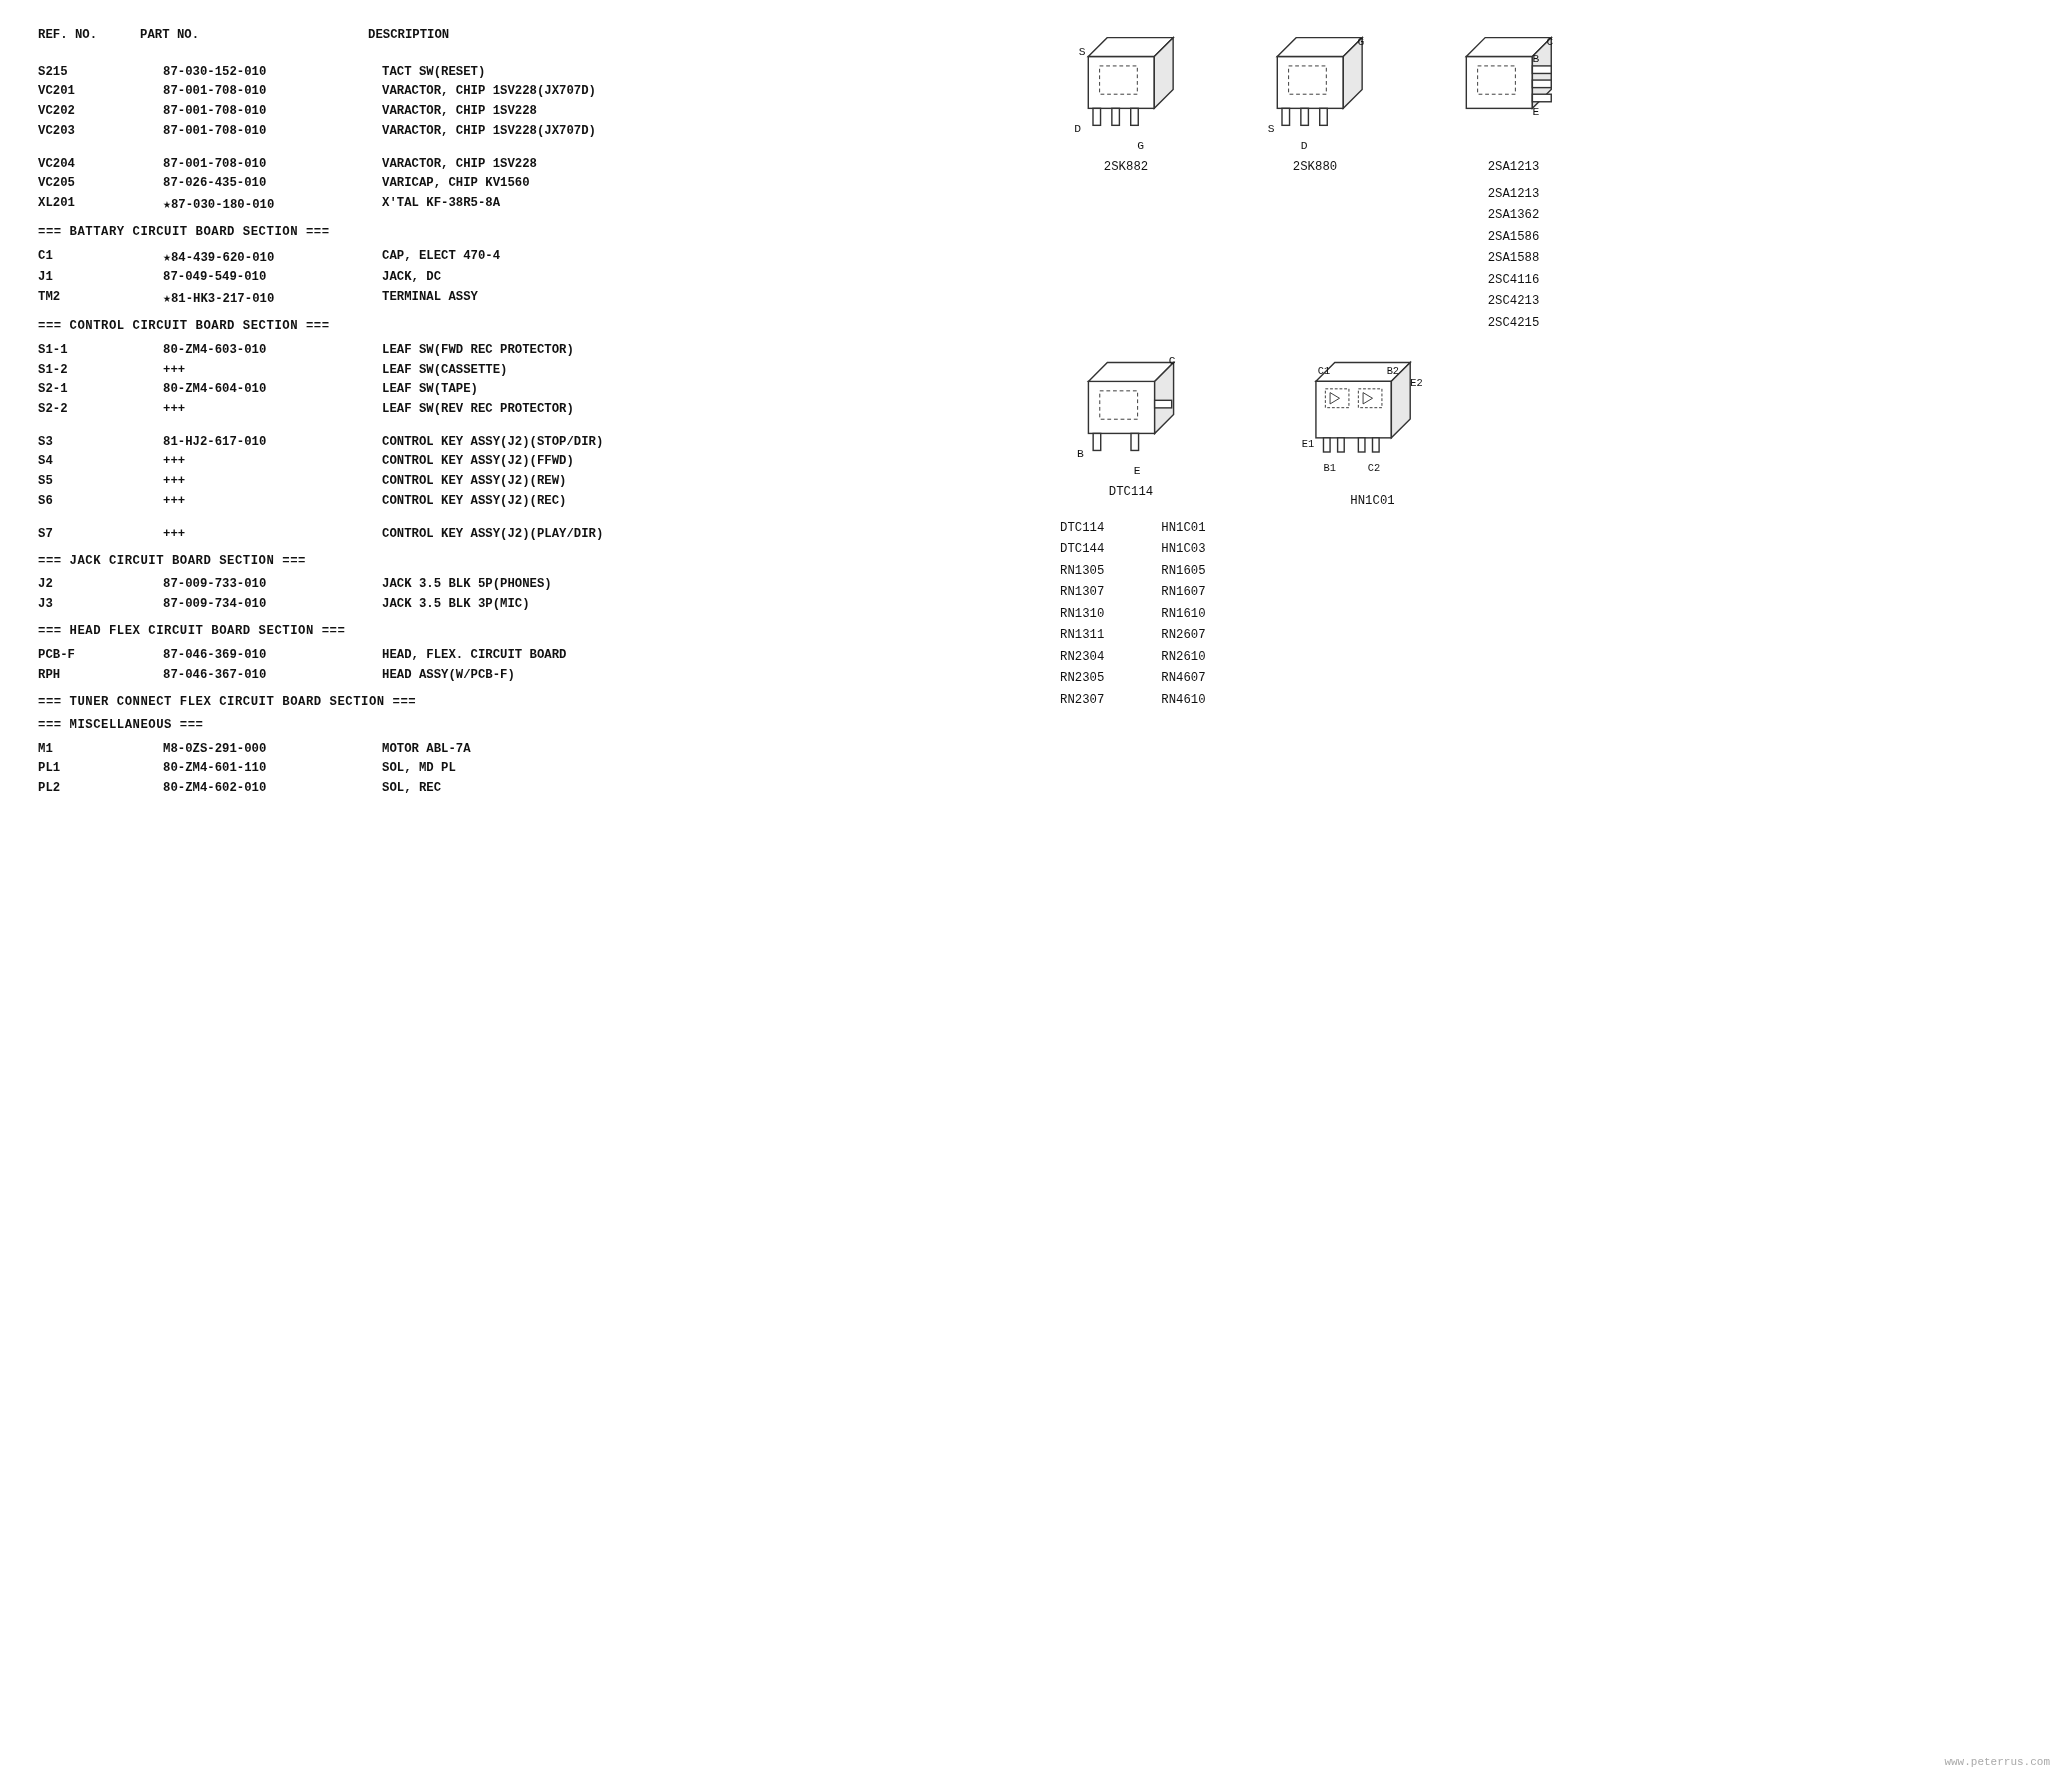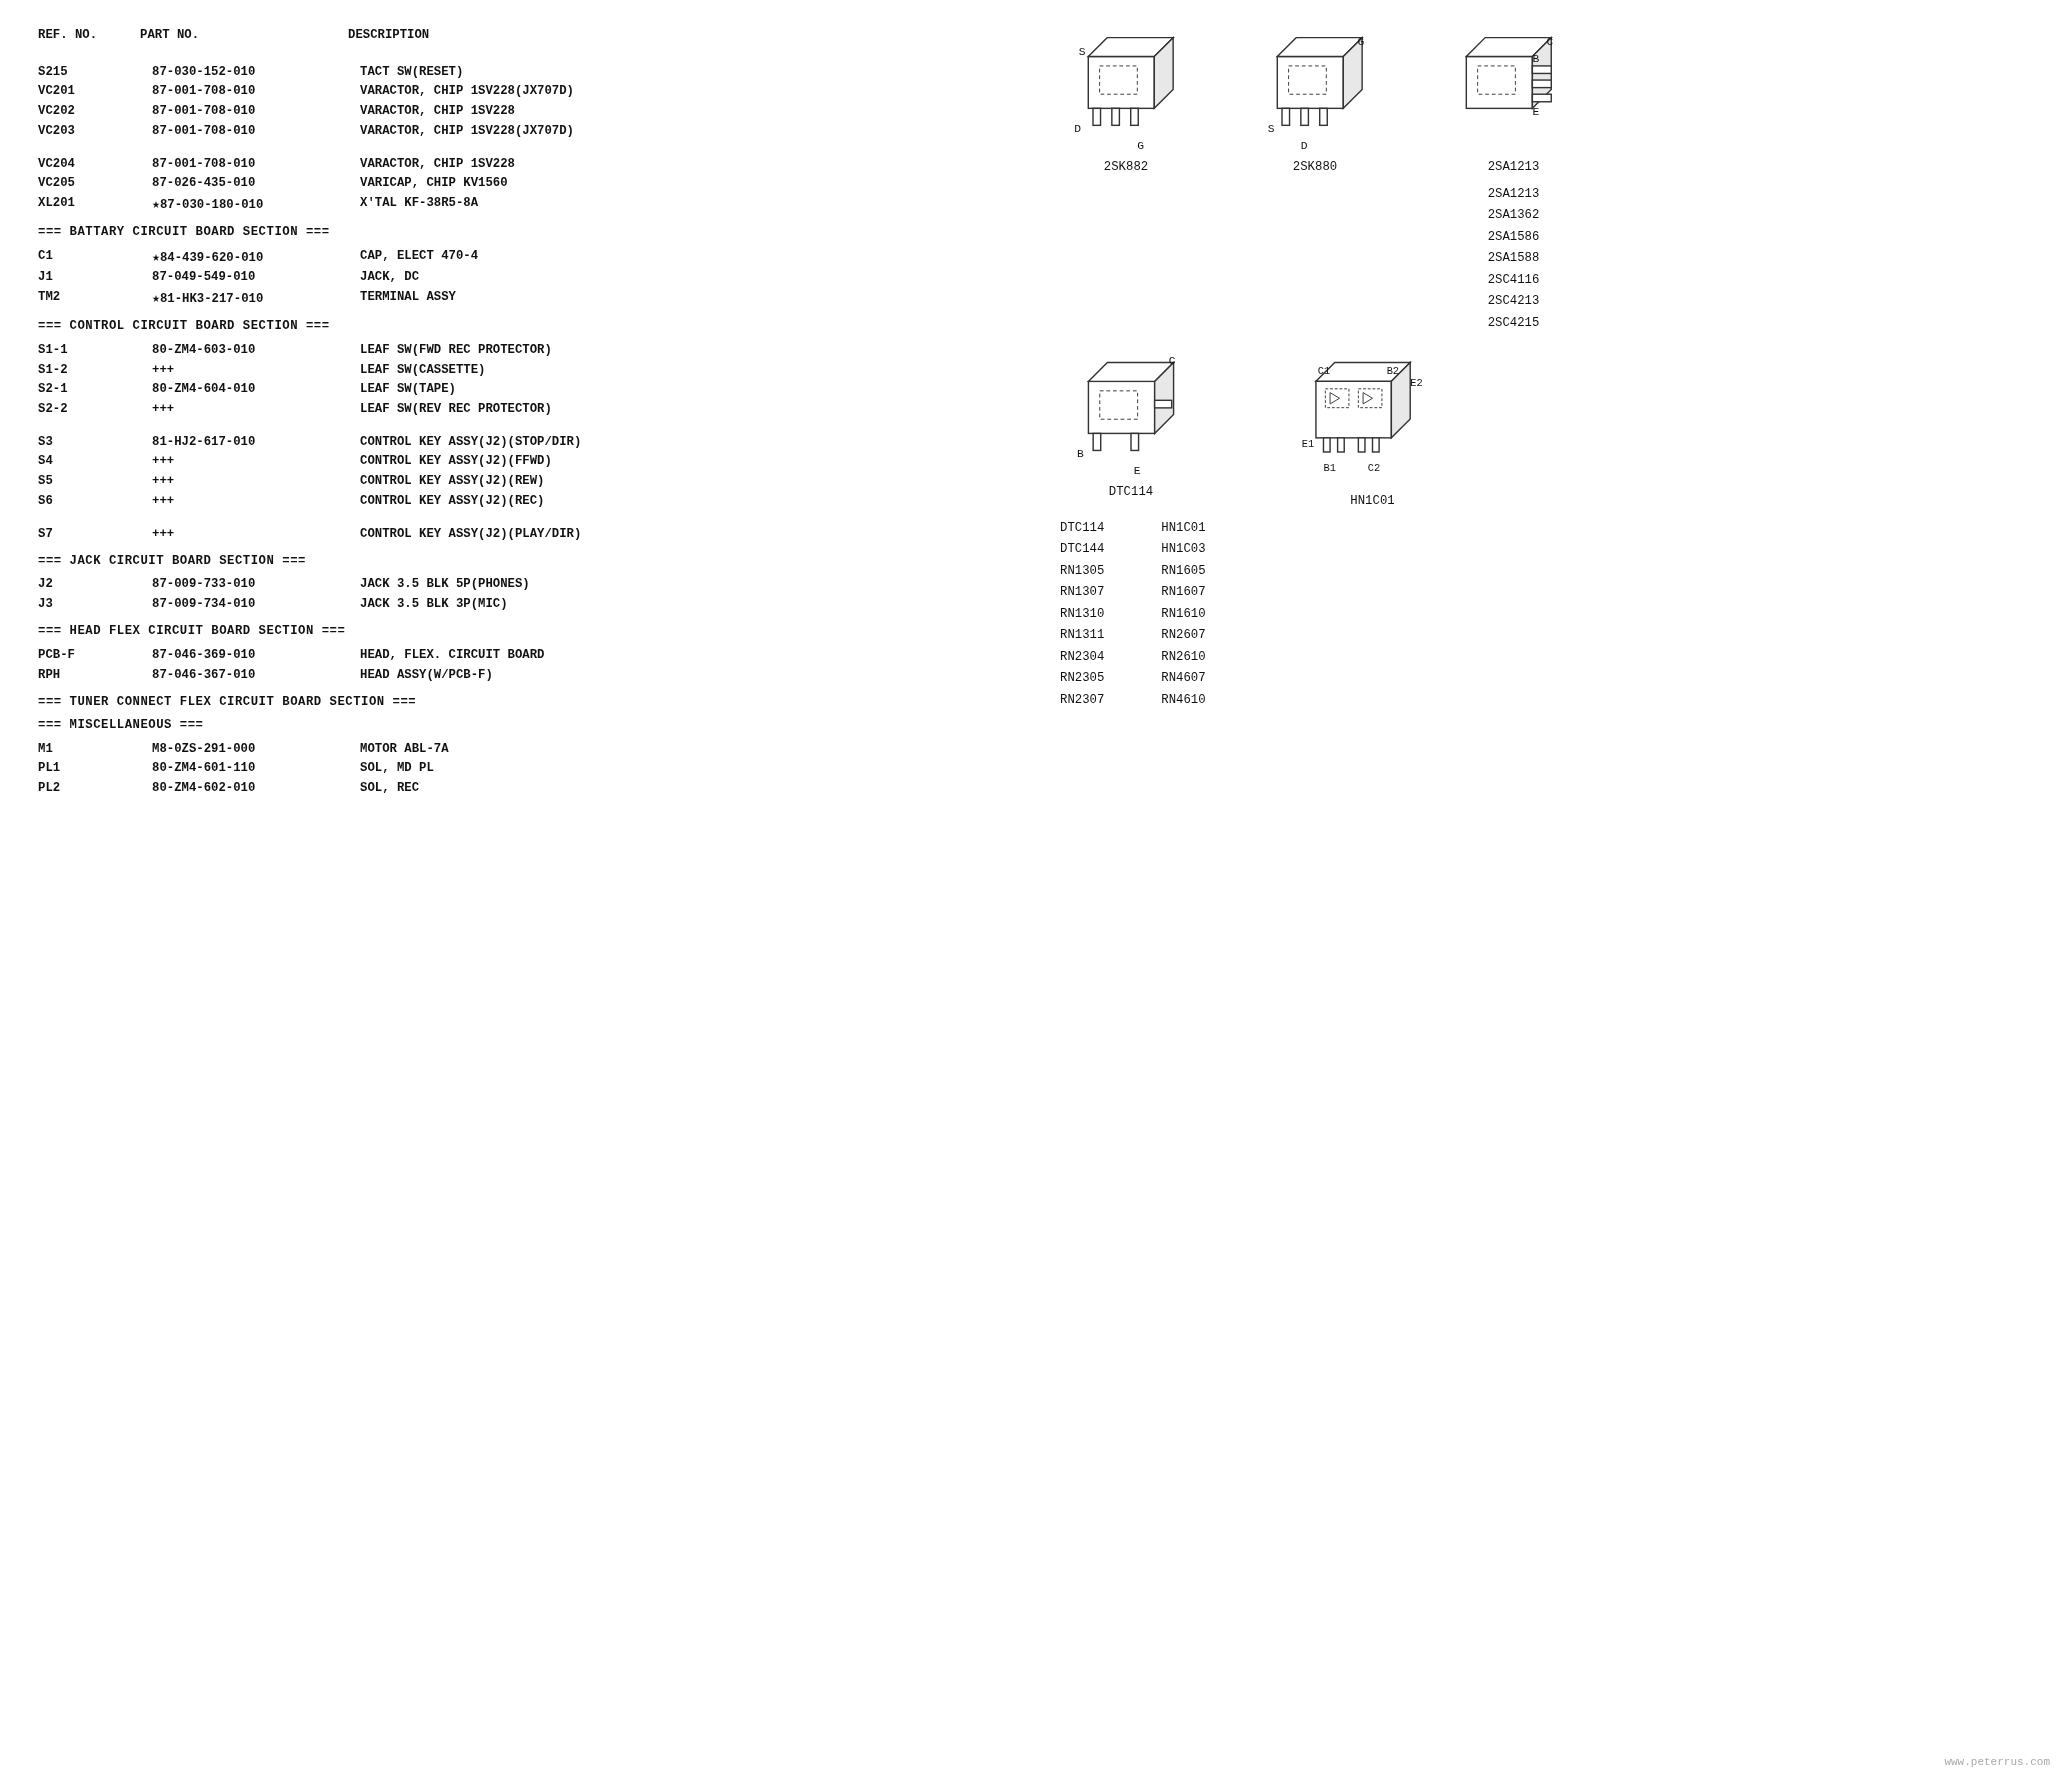--- a/index.html
+++ b/index.html
@@ -26,26 +26,26 @@
       flex: 1;
       padding-left: 19px;
     }
     .header-row {
       display: flex;
       gap: 0;
       margin-bottom: 17px;
       padding-bottom: 3.8px;
     }
     .col-ref { width: 102px; font-weight: bold; }
-    .col-part { width: 208px; font-weight: bold; }
+    .col-part { width: 228px; font-weight: bold; }
     .col-desc { flex: 1; font-weight: bold; }
 
     .parts-row {
       display: flex;
-      gap: 0;
+      gap: 11px;
       line-height: 1.6;
     }
     .parts-row .col-ref { width: 114px; }
     .parts-row .col-part { width: 208px; }
     .parts-row .col-desc { flex: 1; }
 
     .section-spacer { height: 13.2px; }
     .section-header {
       font-weight: bold;
       margin: 9.5px 0 7.6px 0;

